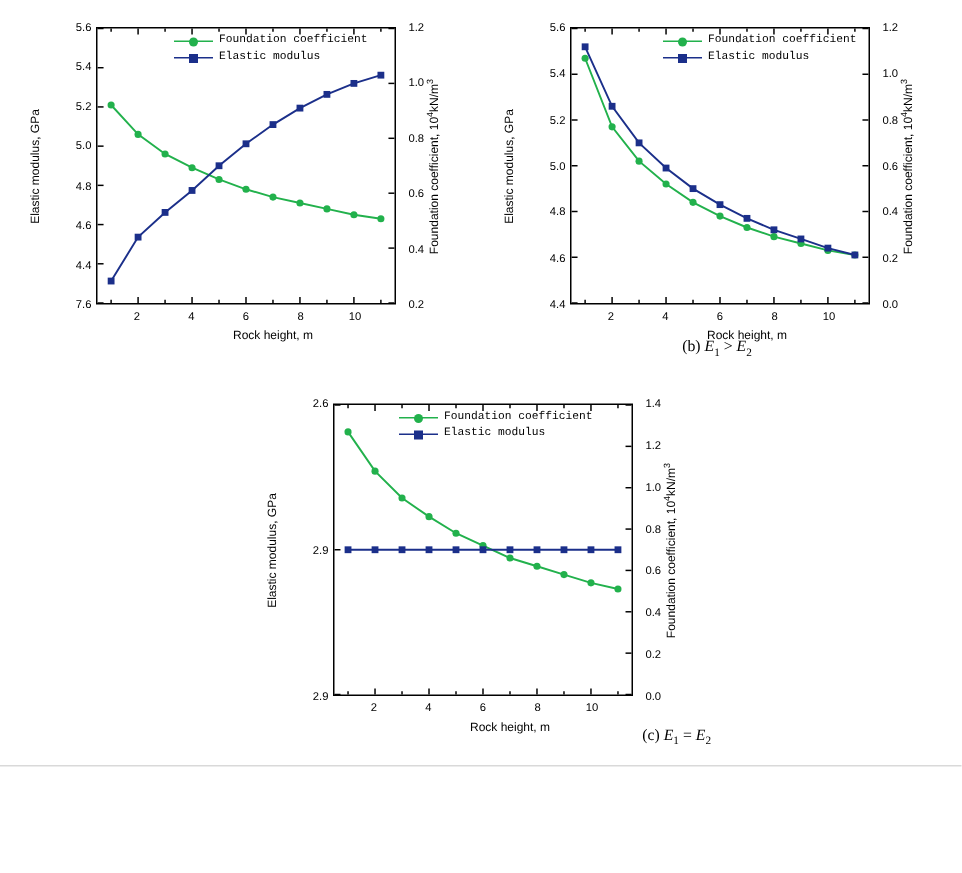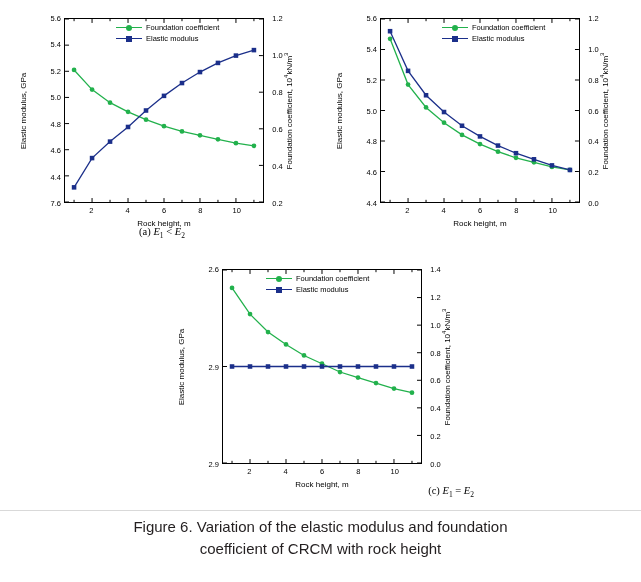--- a/index.html
+++ b/index.html
@@ -65,26 +65,28 @@
     transform-origin: 0 0;
   }
   .axis-title-left { transform: rotate(-90deg); }
   .axis-title-right { transform: rotate(-90deg); }
 
   .axis-title-x {
     position: absolute;
     font-size: 8px;
     white-space: nowrap;
     transform: translateX(-50%);
+    margin-left: 18px;
   }
 
   .legend {
     position: absolute;
     font-size: 7.5px;
     line-height: 11px;
+    font-family: Liberation Mono, monospace;
   }
   .legend-row {
     display: flex;
     align-items: center;
     white-space: nowrap;
     height: 11px;
   }
   .legend-mark {
     width: 26px;
     height: 9px;
@@ -239,23 +241,20 @@
       </div>
       <div class="legend-row">
         <span class="legend-mark">
           <span class="lline" style="background:#1b2f8a"></span>
           <span class="lsym" style="background:#1b2f8a"></span>
         </span>
         <span>Elastic modulus</span>
       </div>
     </div>
 
-    <div class="subcap" style="top:218px;">
-      <span>(a) </span><span class="it">E</span><span class="sub">1</span><span> &lt; </span><span class="it">E</span><span class="sub">2</span>
-    </div>
   </div>
 
   <div class="panel panel-b">
     <div class="plot-frame">
       <svg class="plot" id="svg-b" viewBox="0 0 200 185">
           <line x1="27.27272727272727" y1="185" x2="27.27272727272727" y2="181" stroke="#000" stroke-width="1"></line>
           <line x1="27.27272727272727" y1="0" x2="27.27272727272727" y2="4" stroke="#000" stroke-width="1"></line>
           <line x1="63.63636363636363" y1="185" x2="63.63636363636363" y2="181" stroke="#000" stroke-width="1"></line>
           <line x1="63.63636363636363" y1="0" x2="63.63636363636363" y2="4" stroke="#000" stroke-width="1"></line>
           <line x1="100" y1="185" x2="100" y2="181" stroke="#000" stroke-width="1"></line>
@@ -352,20 +351,23 @@
       </div>
       <div class="legend-row">
         <span class="legend-mark">
           <span class="lline" style="background:#1b2f8a"></span>
           <span class="lsym" style="background:#1b2f8a"></span>
         </span>
         <span>Elastic modulus</span>
       </div>
     </div>
 
+    <div class="subcap" style="top:218px;">
+      <span>(b) </span><span class="it">E</span><span class="sub">1</span><span> &gt; </span><span class="it">E</span><span class="sub">2</span>
+    </div>
   </div>
 
   <div class="panel panel-c">
     <div class="plot-frame">
       <svg class="plot" id="svg-c" viewBox="0 0 200 195">
           <line x1="27.27272727272727" y1="195" x2="27.27272727272727" y2="191" stroke="#000" stroke-width="1"></line>
           <line x1="27.27272727272727" y1="0" x2="27.27272727272727" y2="4" stroke="#000" stroke-width="1"></line>
           <line x1="63.63636363636363" y1="195" x2="63.63636363636363" y2="191" stroke="#000" stroke-width="1"></line>
           <line x1="63.63636363636363" y1="0" x2="63.63636363636363" y2="4" stroke="#000" stroke-width="1"></line>
           <line x1="100" y1="195" x2="100" y2="191" stroke="#000" stroke-width="1"></line>
@@ -462,18 +464,14 @@
         <span>Elastic modulus</span>
       </div>
     </div>
 
     <div class="subcap" style="top:230px;text-align:right;">
       <span>(c) </span><span class="it">E</span><span class="sub">1</span><span> = </span><span class="it">E</span><span class="sub">2</span>
     </div>
   </div>
 
   <div class="divider"></div>
-  <div class="figcaption">
-    <div>Figure 6. Variation of the elastic modulus and foundation</div>
-    <div>coefficient of CRCM with rock height</div>
-  </div>
 
 </div>
 
 </body></html>

